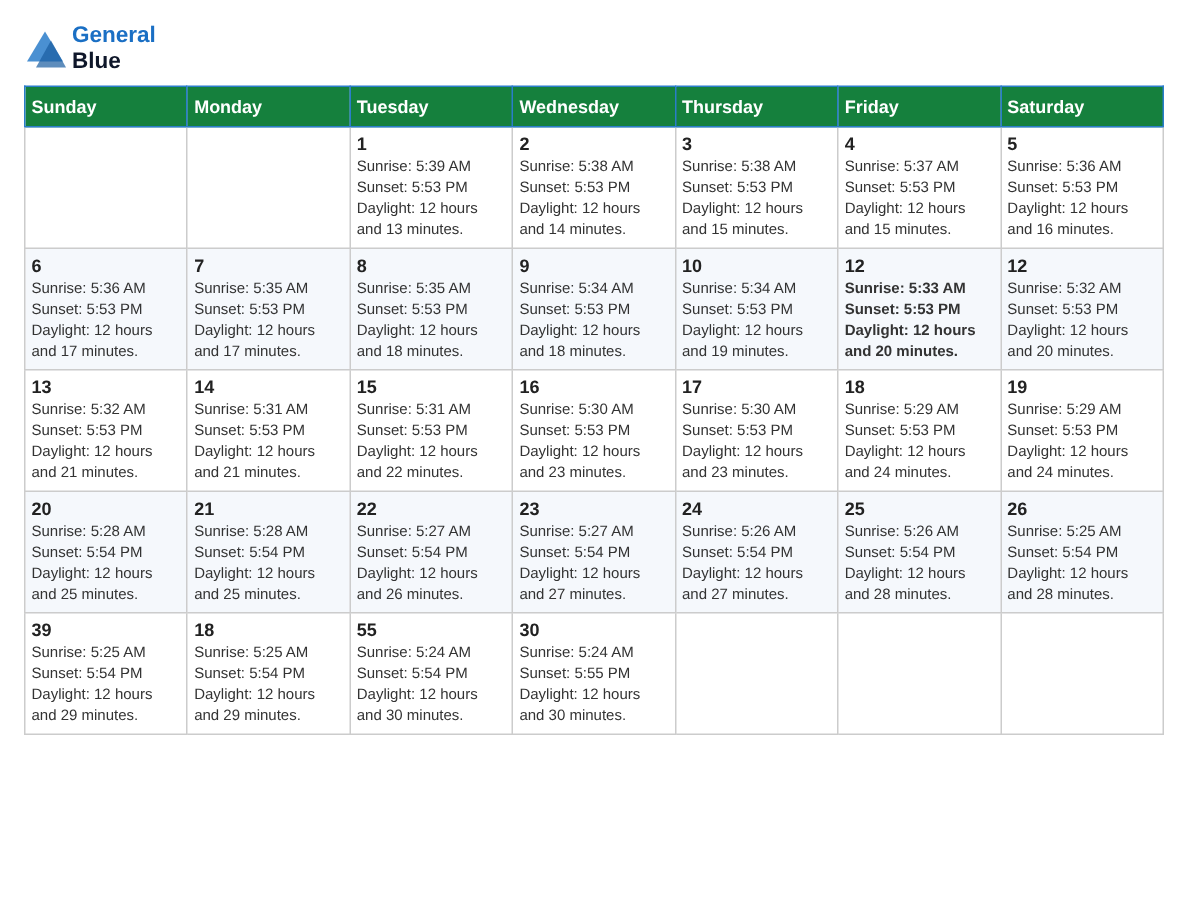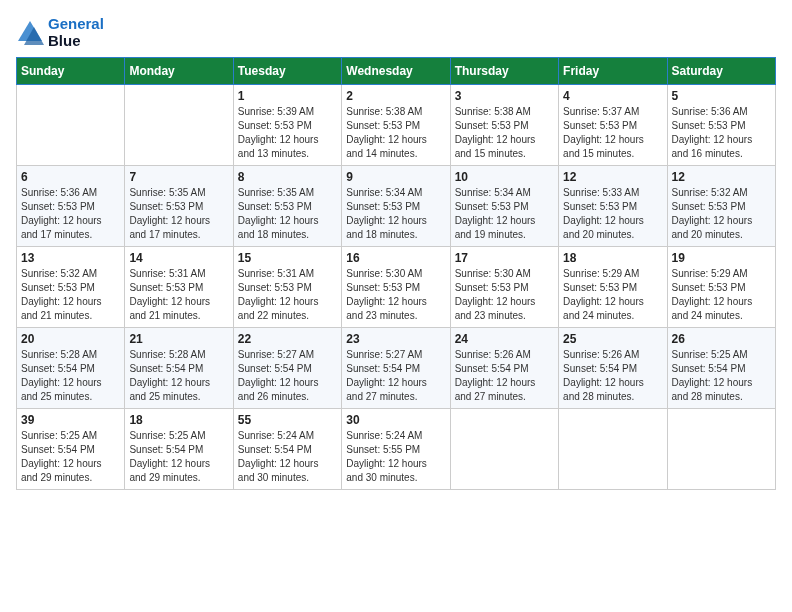--- a/index.html
+++ b/index.html
@@ -190,21 +190,21 @@
         </td>
         <td>
           <span class="day-number">10</span>
           <div class="day-info" style="white-space: pre-line;">Sunrise: 5:34 AM
 Sunset: 5:53 PM
 Daylight: 12 hours
 and 19 minutes.</div>
         </td>
         <td>
           <span class="day-number">12</span>
-          <div class="day-info" style="white-space: pre-line;">Sunrise: 5:33 AM
+          <div class="day-info" style="white-space: pre-line; font-weight: bold;">Sunrise: 5:33 AM
 Sunset: 5:53 PM
 Daylight: 12 hours
 and 20 minutes.</div>
         </td>
         <td>
           <span class="day-number">12</span>
           <div class="day-info" style="white-space: pre-line;">Sunrise: 5:32 AM
 Sunset: 5:53 PM
 Daylight: 12 hours
 and 20 minutes.</div>

